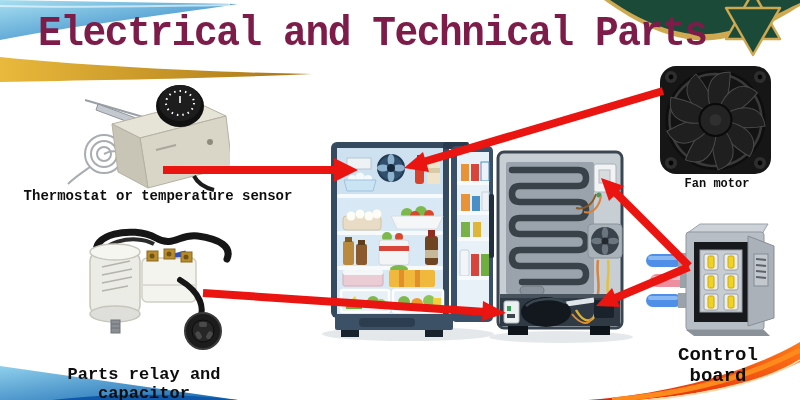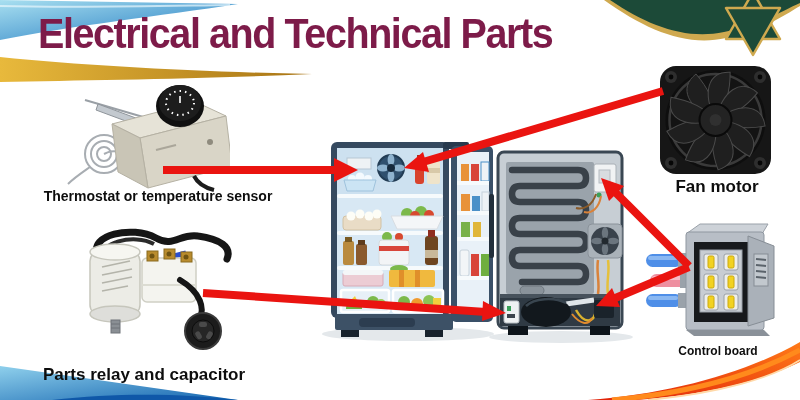--- a/index.html
+++ b/index.html
@@ -1,25 +1,25 @@
 <!DOCTYPE html>
 <html><head>
 <meta charset="utf-8">
 <style>
   html,body{margin:0;padding:0;background:#ffffff;}
   #stage{position:relative;width:800px;height:400px;background:#ffffff;overflow:hidden;
-         font-family:Liberation Sans, sans-serif;}
+         font-family:Liberation Mono, monospace;}
   .abs{position:absolute;}
   #title{left:38px;top:10px;font-size:42px;font-weight:bold;color:#7d1b49;
          letter-spacing:-1.5px;transform:scaleX(.94);transform-origin:left top;white-space:nowrap;}
   .part-label{font-weight:bold;color:#0d0d0d;text-align:center;line-height:1.1;}
   #label-thermostat{left:8px;top:189px;width:300px;font-size:14px;}
-  #label-fan{left:658px;top:178px;width:118px;font-size:17px;}
+  #label-fan{left:658px;top:178px;width:118px;font-size:12px;}
   #label-relay{left:32px;top:366px;width:224px;font-size:17px;}
-  #label-board{left:650px;top:345px;width:136px;font-size:12px;}
+  #label-board{left:650px;top:345px;width:136px;font-size:19px;}
   svg{display:block;}
 </style>
 </head>
 <body>
 
 <div id="stage">
 
   <svg class="abs" style="left:0;top:0" width="800" height="400" viewBox="0 0 800 400">
     <defs>
       <linearGradient id="gB" x1="0" y1="0" x2="1" y2="1">

